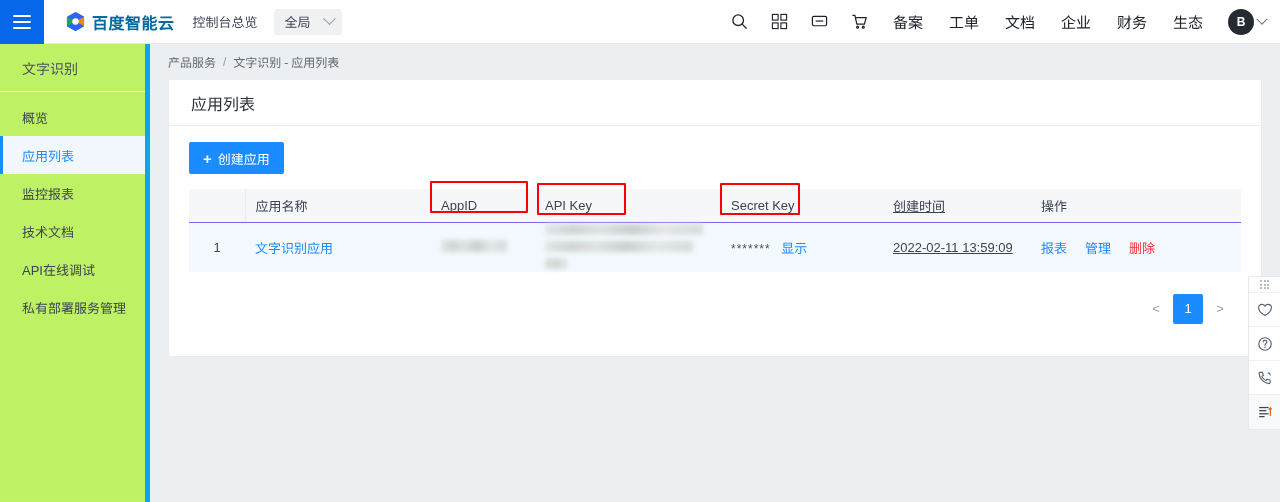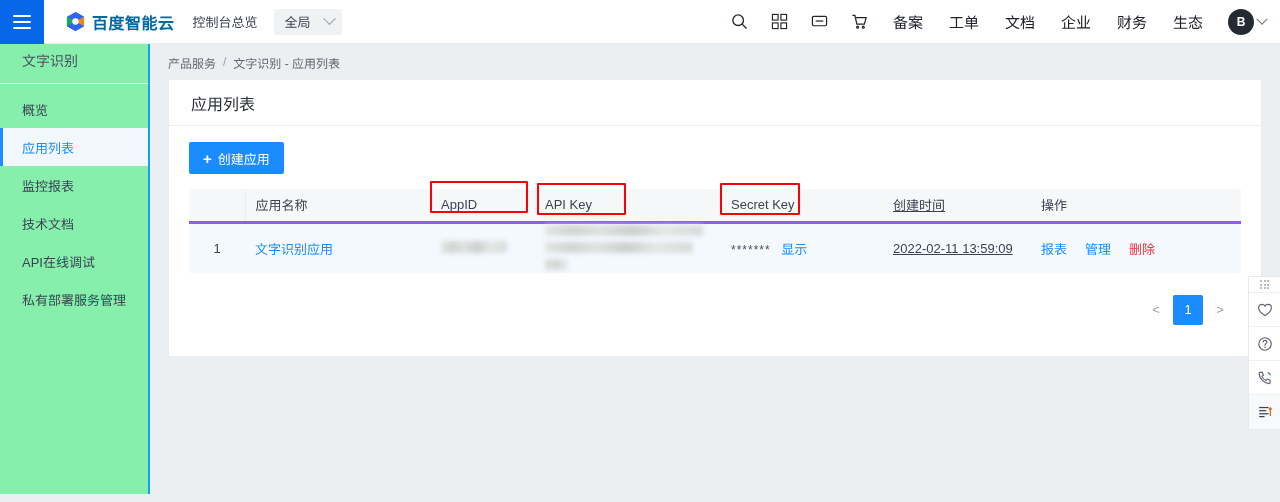--- a/index.html
+++ b/index.html
@@ -52,22 +52,22 @@
   .avatar-wrap { display: flex; align-items: center; gap: 4px; margin-left: 12px; cursor: pointer; }
   .avatar {
     width: 26px; height: 26px; border-radius: 50%; background: #262a33; color: #fff;
     font-size: 12px; display: flex; align-items: center; justify-content: center; font-weight: bold;
   }
   .avatar-chev { width: 8px; height: 8px; border-right: 1.4px solid #6b7280; border-bottom: 1.4px solid #6b7280;
                  transform: rotate(45deg) translate(-2px,-2px); }
 
   
   .sidebar {
-    position: absolute; top: 36px; left: 0; width: 150px; height: 458px;
-    background: #86efac; border-right: 2px solid #0ea5e9;
+    position: absolute; top: 44px; left: 0; width: 150px; height: 458px;
+    background: #bef264; border-right: 5px solid #0ea5e9;
   }
   .side-title {
     height: 48px; display: flex; align-items: center; padding-left: 22px;
     font-size: 14px; color: #4a5160; border-bottom: 1px solid #eef0f3;
   }
   .side-list { padding-top: 6px; }
   .side-item {
     position: relative; height: 38px; display: flex; align-items: center;
     padding-left: 22px; font-size: 13px; color: #3c4353; cursor: pointer;
   }
@@ -75,21 +75,21 @@
   .side-item.active::before {
     content: ""; position: absolute; left: 0; top: 0; width: 3px; height: 100%; background: #1a8cff;
   }
 
   
   .main { position: absolute; top: 44px; left: 150px; width: 1130px; height: 458px; background: #eceff1; }
   .breadcrumb {
     height: 36px; display: flex; align-items: center; padding-left: 18px;
     font-size: 12px; color: #63696f;
   }
-  .breadcrumb .crumb { cursor: pointer; }
+  .breadcrumb .crumb { cursor: pointer; font-family: Liberation Serif, serif; }
   .breadcrumb .sep { margin: 0 7px; color: #9aa0a6; }
   .breadcrumb .crumb.last { cursor: default; }
 
   .card {
     margin: 0 18px; background: #fff; height: 277px; border: 1px solid #e9ecef; border-top: none;
   }
   .card-head {
     height: 46px; display: flex; align-items: center; padding-left: 22px;
     border-bottom: 1px solid #eceff2;
   }
@@ -101,21 +101,21 @@
     background: #1a8cff; color: #fff; border: none; border-radius: 2px;
     height: 32px; padding: 0 14px; font-size: 13px; cursor: pointer;
     font-family: inherit;
   }
   .btn-create .plus { font-size: 15px; line-height: 1; font-weight: bold; }
 
   
   .table { width: 100%; border-collapse: collapse; margin-top: 15px; table-layout: fixed; }
   .table thead th {
     background: #f5f7f9; height: 33px; font-size: 13px; font-weight: normal; color: #3c4353;
-    text-align: left; padding: 0 10px; border-bottom: 3px solid #8b5cf6;
+    text-align: left; padding: 0 10px; border-bottom: 1px solid #8b5cf6;
     position: relative;
   }
   .table thead th:first-child { border-right: 1px solid #e9ecf0; }
   .table tbody td {
     background: #f3f9ff; height: 46px; font-size: 13px; color: #3c4353; padding: 0 10px;
     vertical-align: middle;
   }
   .col-idx { width: 56px; text-align: center; }
   .col-name { width: 186px; }
   .col-appid { width: 104px; }

